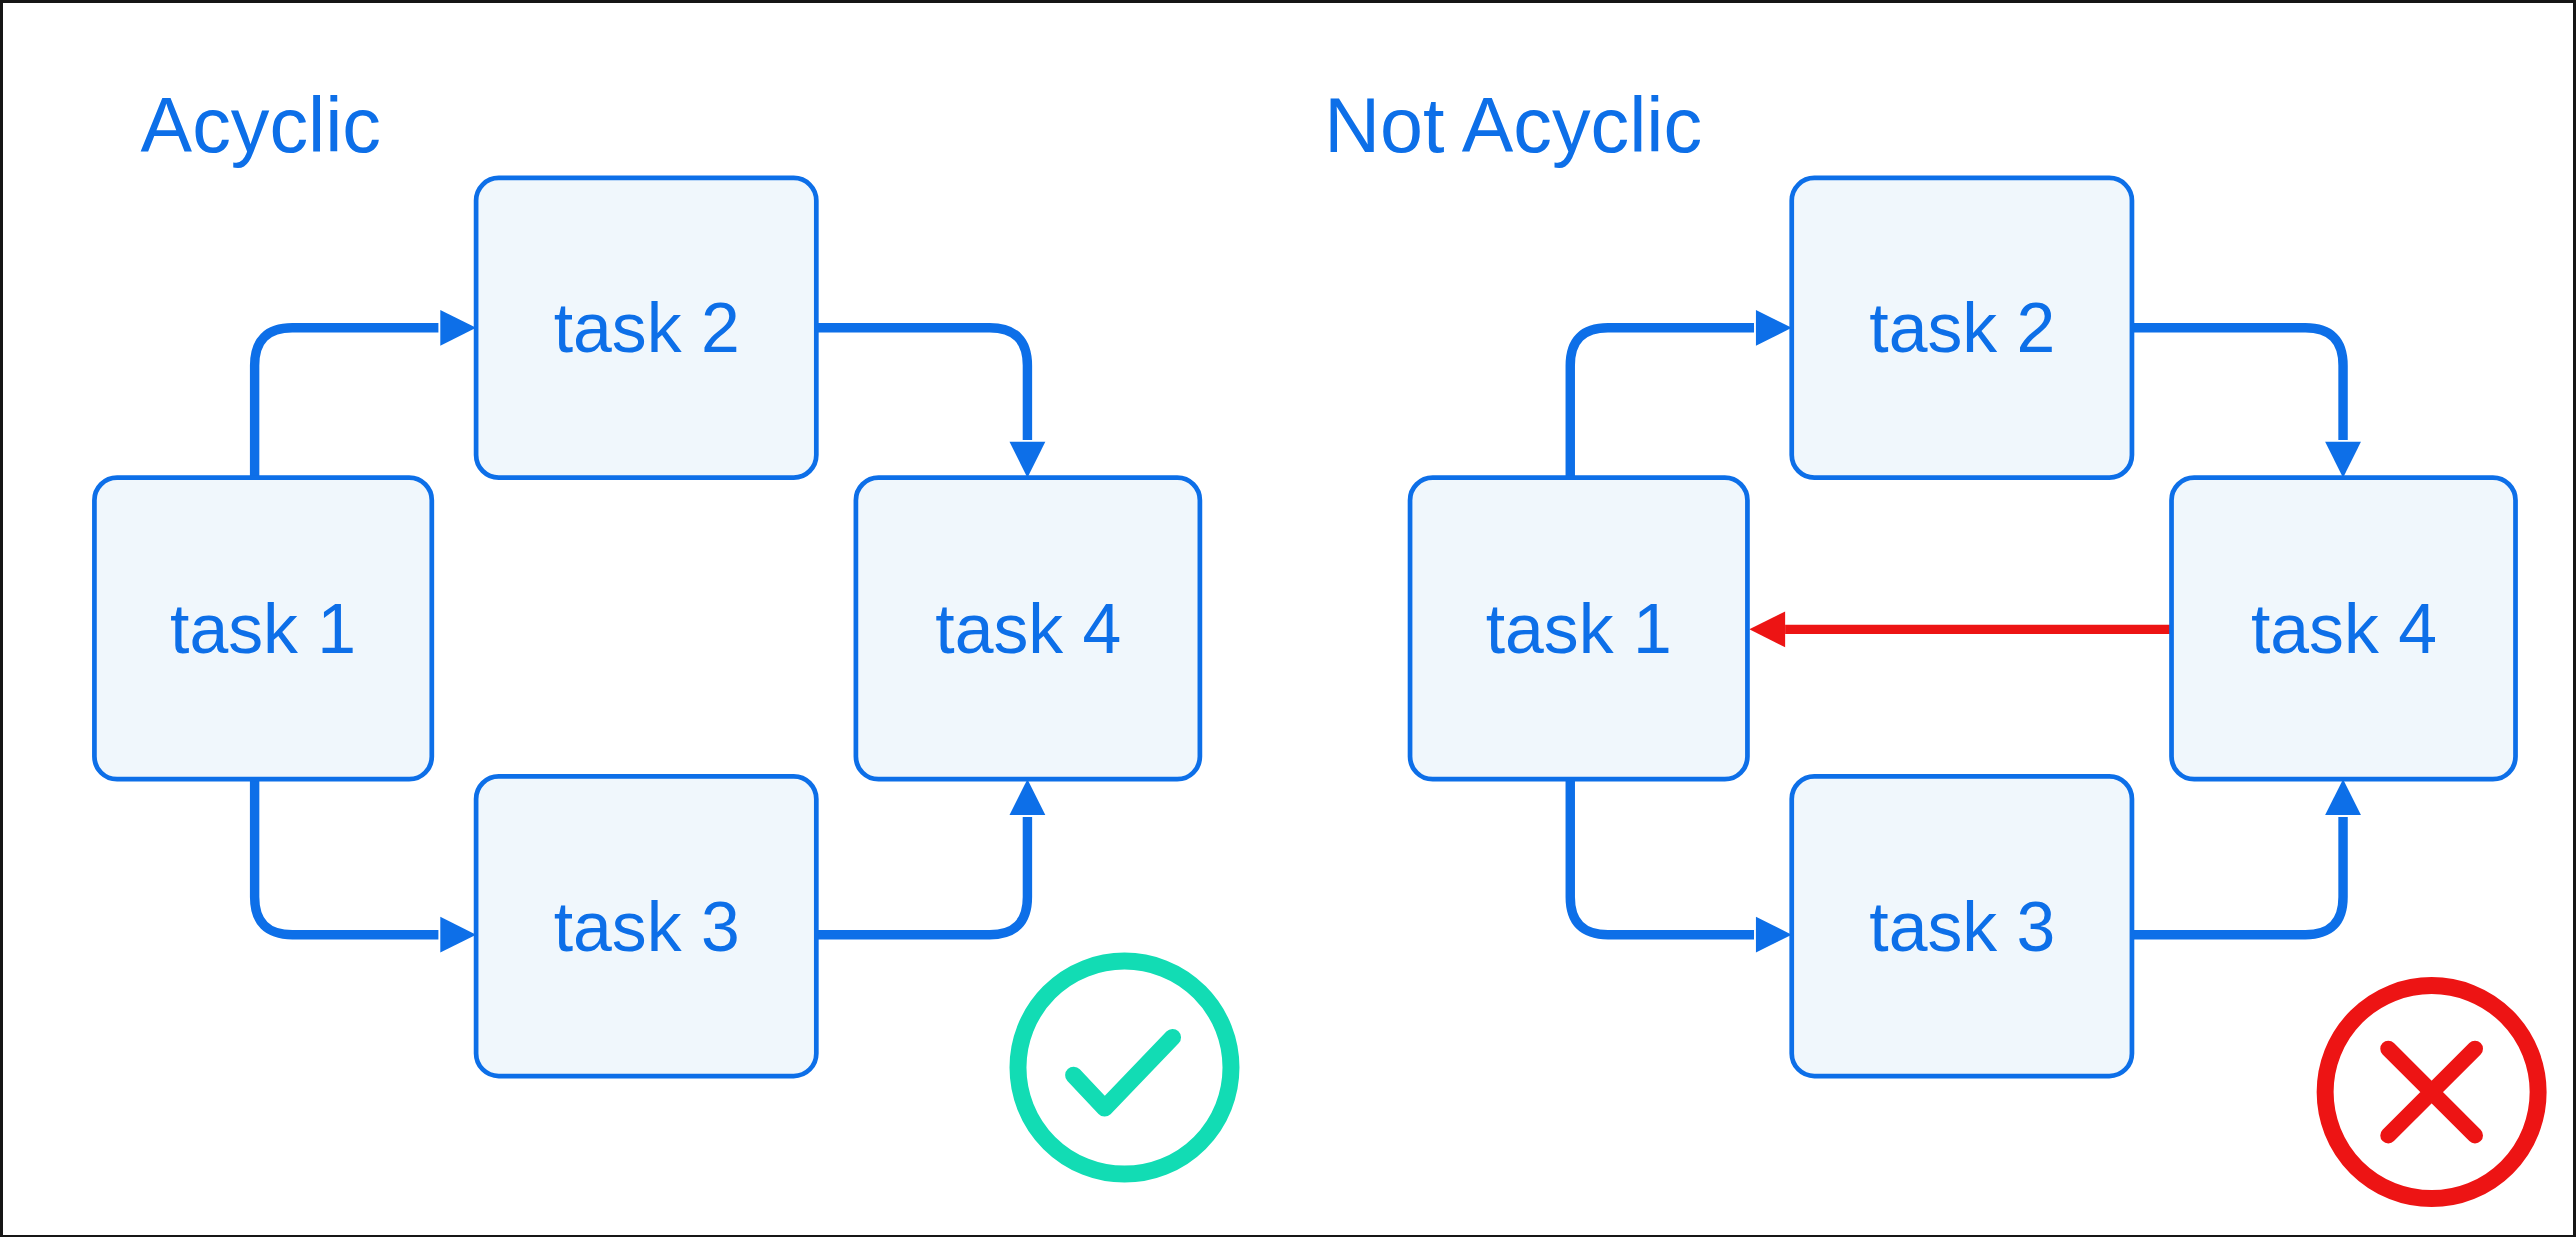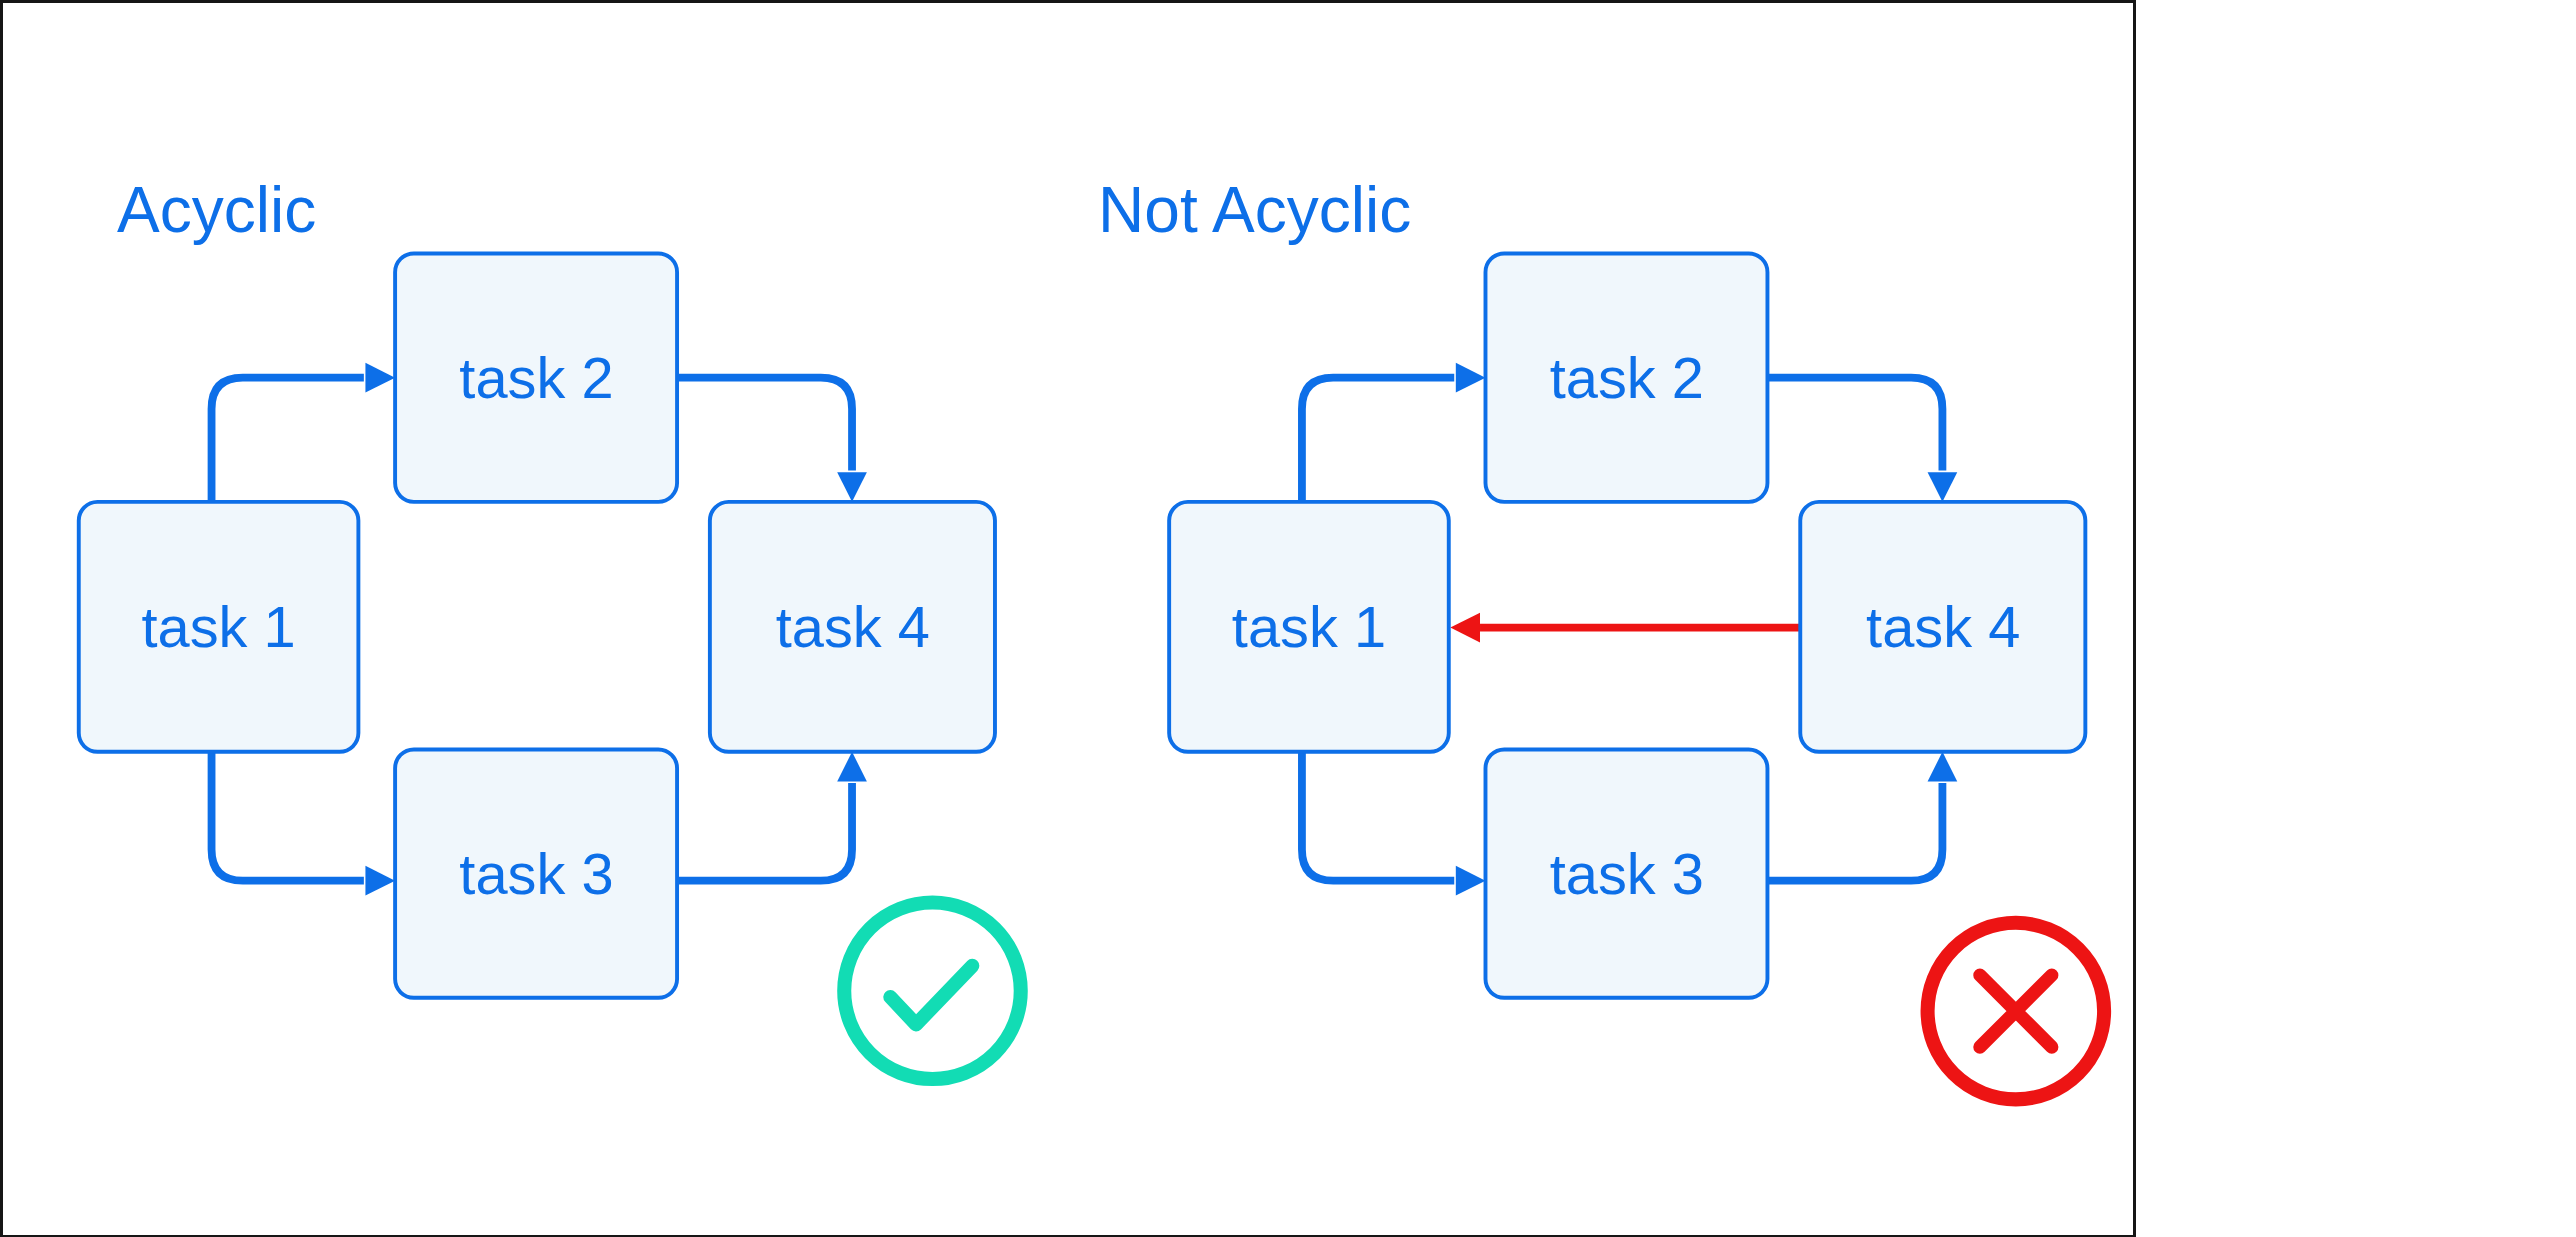--- a/index.html
+++ b/index.html
@@ -1,18 +1,18 @@
 <!DOCTYPE html>
 <html style="--edge-blue: #0D6FE8; --node-fill: #F0F7FC; --cycle-red: #ED1414; --valid-green: #12DCB4; --frame-border: #161616; --background: #FFFFFF;font-size:15px"><head>
 <meta charset="utf-8">
 <style>
   html, body { margin: 0; padding: 0; background: #ffffff; }
   .frame {
     position: relative;
-    width: 2136px;
+    width: 2576px;
     height: 1238px;
     box-sizing: border-box;
     border: 3.8px solid var(--frame-border, #161616);
     background: var(--background, #ffffff);
     overflow: hidden;
     font-family: "Liberation Sans", sans-serif;
     text-align: center;
   }
   svg { display: block; width: 100%; height: 100%; }
 

